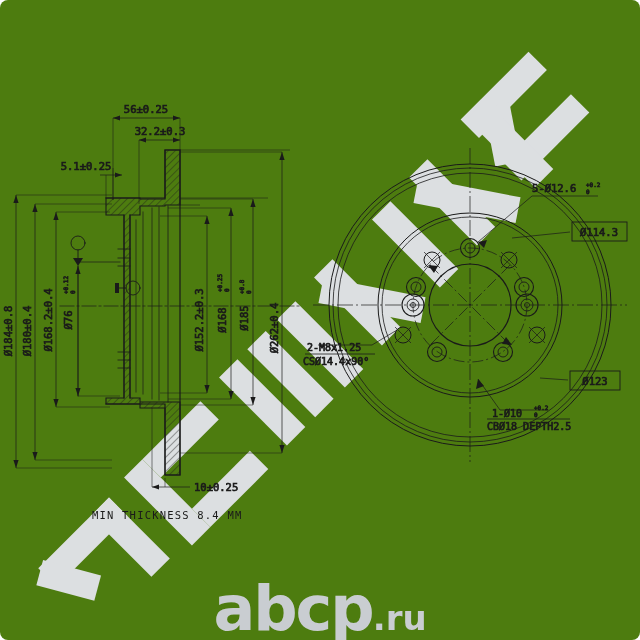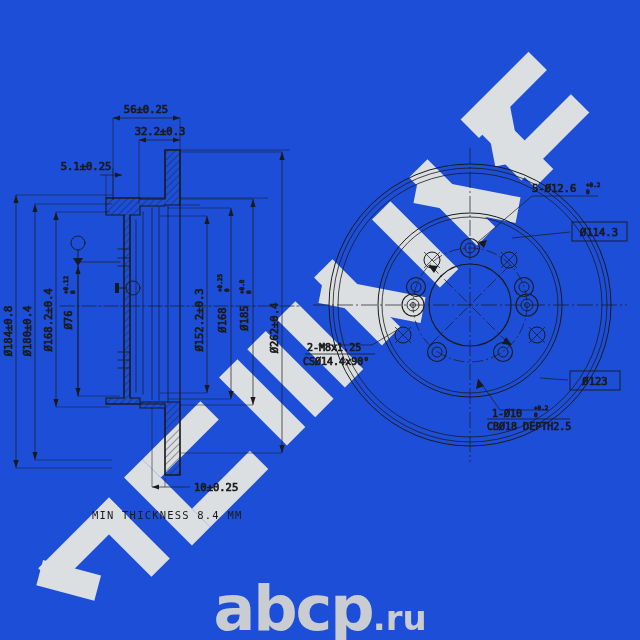--- a/index.html
+++ b/index.html
@@ -4,23 +4,24 @@
 <style>
   html, body {
     margin: 0;
     padding: 0;
     background: #ffffff;
   }
   #page {
     position: relative;
     width: 640px;
     height: 640px;
-    background: #1d4ed8;
+    background: #4d7c0f;
     overflow: hidden;
     font-family: "DejaVu Sans Mono", monospace;
+    border-radius: 8px;
   }
   #drawing {
     position: absolute;
     left: 0;
     top: 0;
     width: 640px;
     height: 640px;
   }
   .wm-zennek {
     position: absolute;

